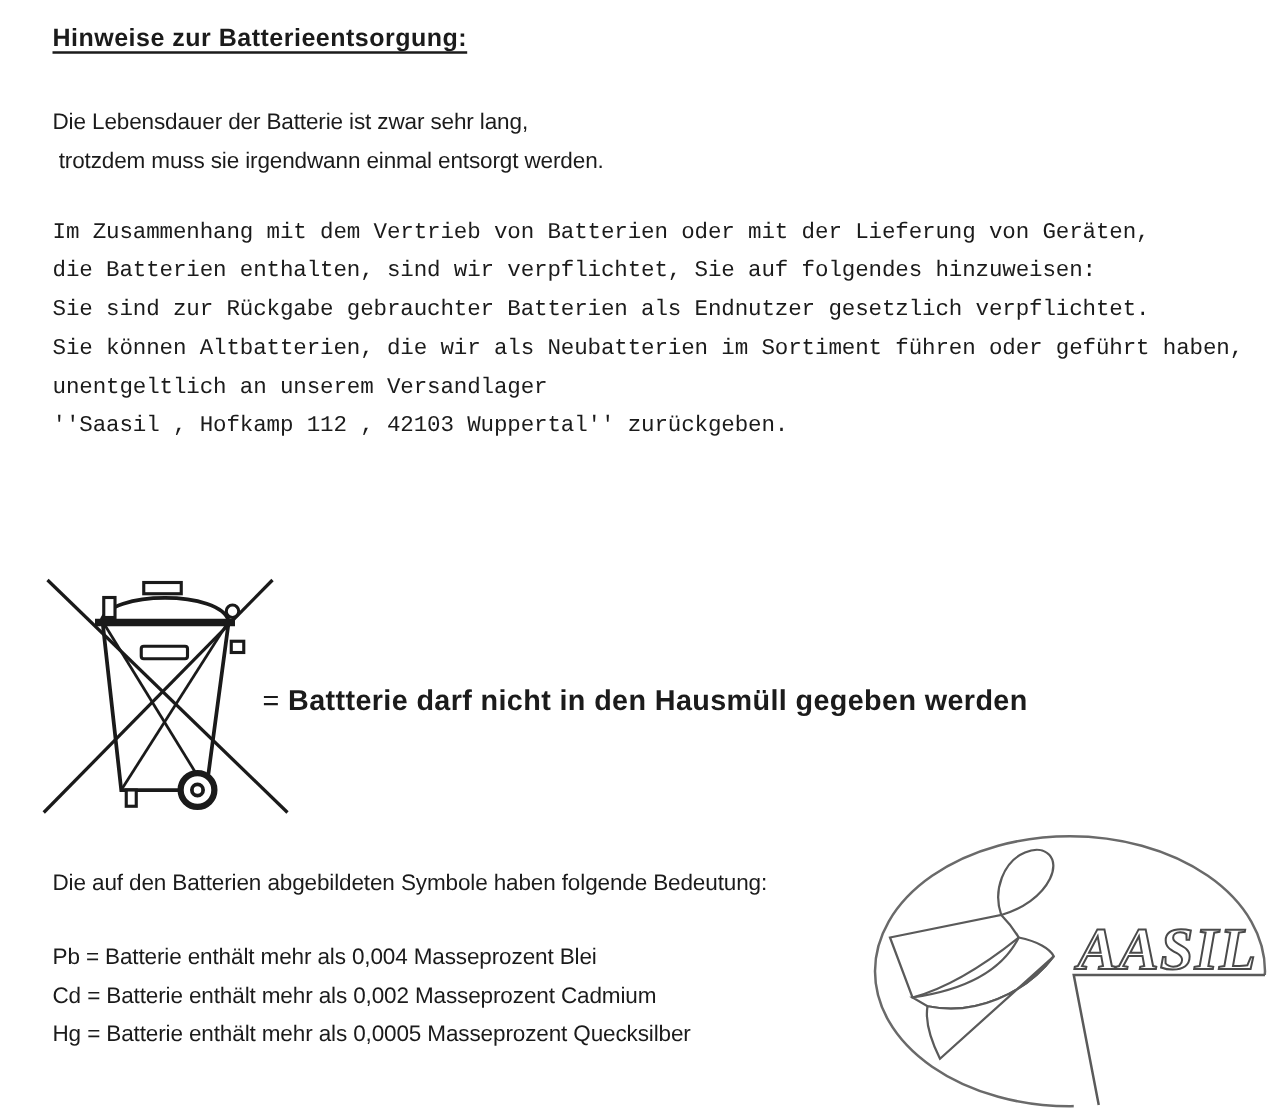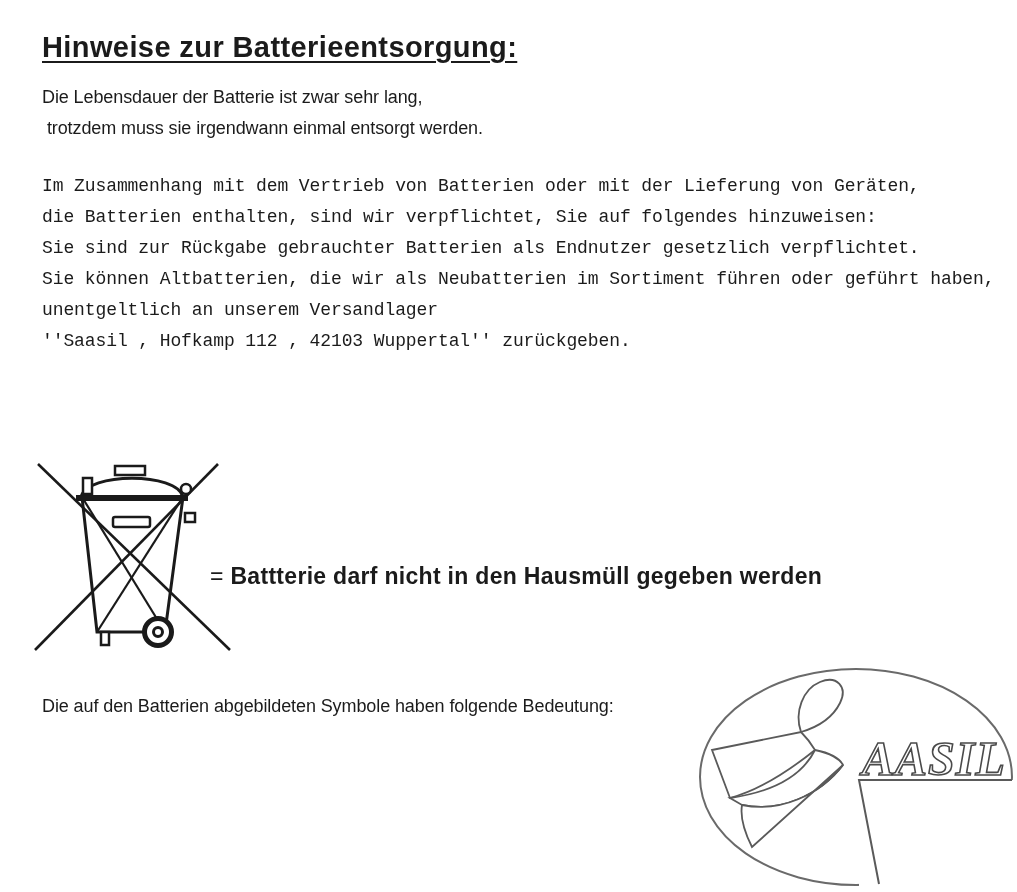--- a/index.html
+++ b/index.html
@@ -9,22 +9,22 @@
     width: 1017px;
     height: 892px;
     background: #fff;
     overflow: hidden;
     font-family: "Liberation Sans", sans-serif;
     color: #1b1b1b;
   }
   .doc-title {
     position: absolute;
     left: 42px;
-    top: 32px;
-    font-size: 29px;
+    top: 16px;
+    font-size: 20px;
     font-weight: bold;
     letter-spacing: 0.4px;
     line-height: 31px;
     text-decoration: underline;
     text-decoration-thickness: 2px;
     text-underline-offset: 4px;
     white-space: pre;
   }
   .para {
     position: absolute;
@@ -40,21 +40,20 @@
   .p-intro      { top: 691px; }
   .p-substances { top: 750px; }
   .bin-caption {
     position: absolute;
     left: 210px;
     top: 545px;
     font-size: 23px;
     line-height: 30px;
     letter-spacing: 0.3px;
     white-space: pre;
-    margin-top: 16px;
   }
   .bin-caption .eq { font-weight: normal; }
   .bin-caption .bold { font-weight: bold; }
   .bin-icon {
     position: absolute;
     left: 25px;
     top: 458px;
     width: 216px;
     height: 202px;
   }
@@ -112,20 +111,23 @@
     <rect x="76" y="174" width="8" height="13" stroke-width="2.5" fill="#fff"></rect>
 
     <circle cx="133" cy="174" r="13.5" stroke-width="5" fill="#fff"></circle>
     <circle cx="133" cy="174" r="4.5" stroke-width="3" fill="#fff"></circle>
   </svg>
 
   <div class="bin-caption"><span class="eq">= </span><span class="bold">Battterie darf nicht in den Hausmüll gegeben werden</span></div>
 
   <div class="para p-intro">Die auf den Batterien abgebildeten Symbole haben folgende Bedeutung:</div>
 
+  <div class="para p-substances">Pb = Batterie enthält mehr als 0,004 Masseprozent Blei
+Cd = Batterie enthält mehr als 0,002 Masseprozent Cadmium
+Hg = Batterie enthält mehr als 0,0005 Masseprozent Quecksilber</div>
 
   <svg class="logo" viewBox="0 0 327 230">
 
     <ellipse cx="166" cy="115" rx="156" ry="108" fill="none" stroke="#6a6a6a" stroke-width="2"></ellipse>
 
     <rect x="169" y="118" width="158" height="112" fill="#ffffff" stroke="none"></rect>
 
     <path d="M 322,118 L 169,118 L 189,222" fill="none" stroke="#5a5a5a" stroke-width="2"></path>
 
     <g fill="#ffffff" stroke="#5a5a5a" stroke-width="1.8" stroke-linejoin="miter">

